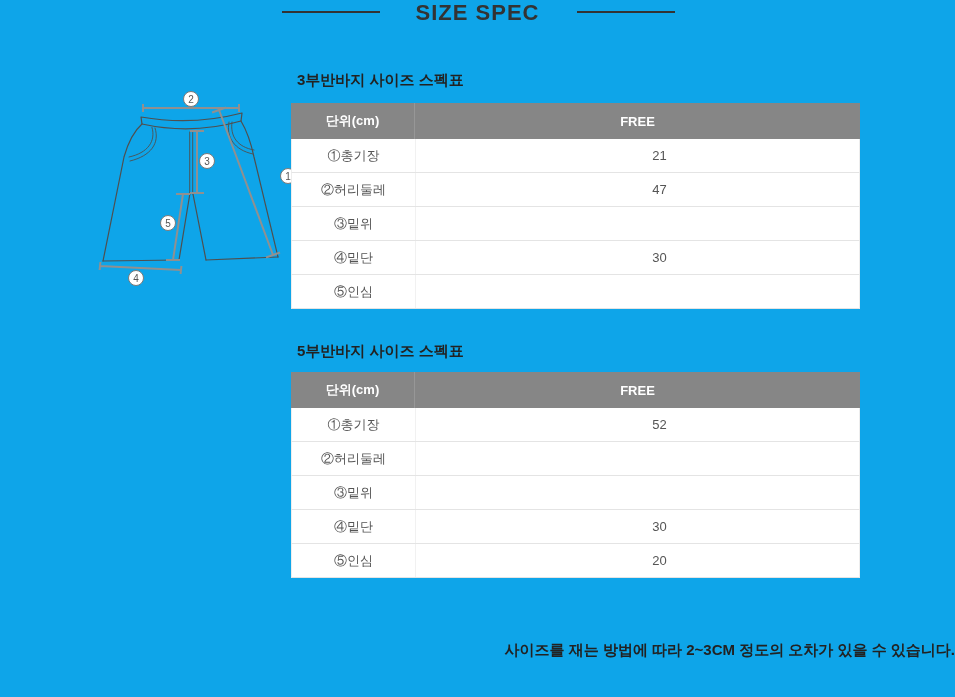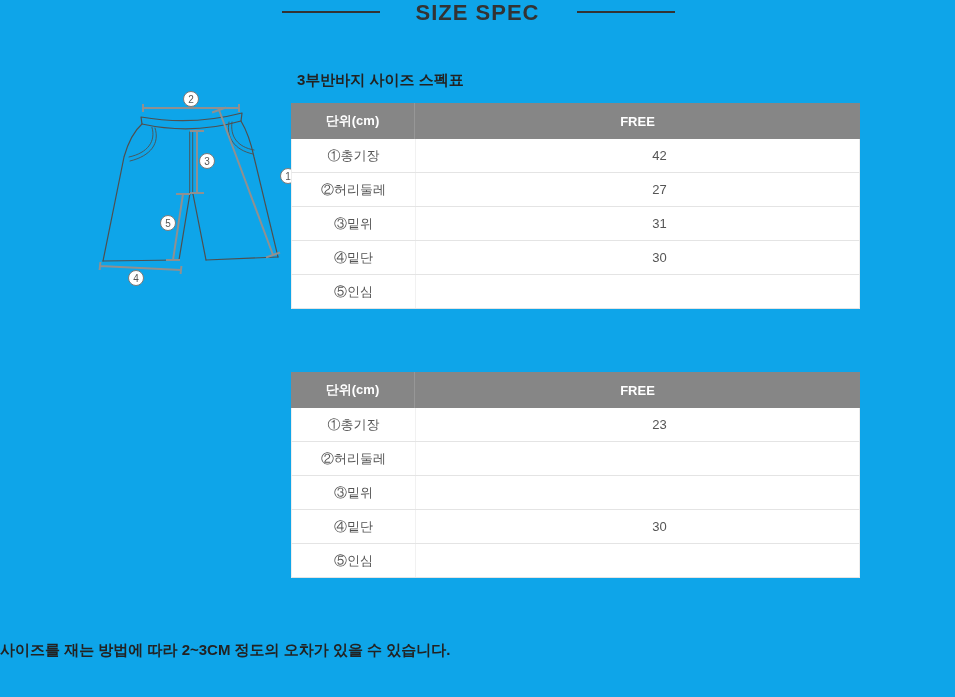--- a/index.html
+++ b/index.html
@@ -31,21 +31,21 @@
   .spec-header { display:flex; height:36px; background:#868686; color:#fff; font-size:13px; font-weight:bold; }
   .spec-header .c1 { width:124px; border-right:1px solid #979797; display:flex; align-items:center; justify-content:center; }
   .spec-header .c2 { flex:1; display:flex; align-items:center; justify-content:center; }
 
   .spec-row { display:flex; height:34px; background:#fff; color:#555; font-size:13px;
               border-bottom:1px solid #e4e4e4; border-left:1px solid #ededed; border-right:1px solid #ededed;gap:44px; }
   .spec-row .c1 { width:124px; border-right:1px solid #f1f1f1; display:flex; align-items:center; justify-content:center; }
   .spec-row .c2 { flex:1; display:flex; align-items:center; justify-content:center; }
 
   
-  .footer-note { position:absolute; top:640px; left:0; width:955px; text-align:left;
+  .footer-note { position:absolute; top:640px; left:0; width:955px; text-align:right;
                  font-size:15px; font-weight:bold; color:#222; line-height:19px; }
 
   
   .outline { fill:none; stroke:#4f4f4f; stroke-width:1.2; stroke-linejoin:round; stroke-linecap:round; }
   .thin    { fill:none; stroke:#4f4f4f; stroke-width:0.9; stroke-linecap:round; }
   .measure { fill:none; stroke:#909090; stroke-width:2;  stroke-linecap:butt; }
   .marker-circle { fill:#fff; stroke:#7a7a7a; stroke-width:1; }
   .marker-num { fill:#555; font-size:10px; font-family:"Liberation Sans",sans-serif; text-anchor:middle; }
 </style>
 </head>
@@ -111,58 +111,59 @@
   </svg>
 
   <div class="spec-title t1">3부반바지 사이즈 스펙표</div>
   <div class="spec-table t1">
     <div class="spec-header">
       <div class="c1">단위(cm)</div>
       <div class="c2">FREE</div>
     </div>
     <div class="spec-row">
       <div class="c1">①총기장</div>
-      <div class="c2">42</div>
+      <div class="c2">21</div>
     </div>
     <div class="spec-row">
       <div class="c1">②허리둘레</div>
-      <div class="c2">27</div>
+      <div class="c2">47</div>
     </div>
     <div class="spec-row">
       <div class="c1">③밑위</div>
-      <div class="c2">31</div>
     </div>
     <div class="spec-row">
       <div class="c1">④밑단</div>
       <div class="c2">30</div>
     </div>
     <div class="spec-row">
       <div class="c1">⑤인심</div>
     </div>
   </div>
 
+  <div class="spec-title t2">5부반바지 사이즈 스펙표</div>
   <div class="spec-table t2">
     <div class="spec-header">
       <div class="c1">단위(cm)</div>
       <div class="c2">FREE</div>
     </div>
     <div class="spec-row">
       <div class="c1">①총기장</div>
-      <div class="c2">23</div>
+      <div class="c2">52</div>
     </div>
     <div class="spec-row">
       <div class="c1">②허리둘레</div>
     </div>
     <div class="spec-row">
       <div class="c1">③밑위</div>
     </div>
     <div class="spec-row">
       <div class="c1">④밑단</div>
       <div class="c2">30</div>
     </div>
     <div class="spec-row">
       <div class="c1">⑤인심</div>
+      <div class="c2">20</div>
     </div>
   </div>
 
   <div class="footer-note">사이즈를 재는 방법에 따라 2~3CM 정도의 오차가 있을 수 있습니다.</div>
 
 </div>
 
 </body></html>

